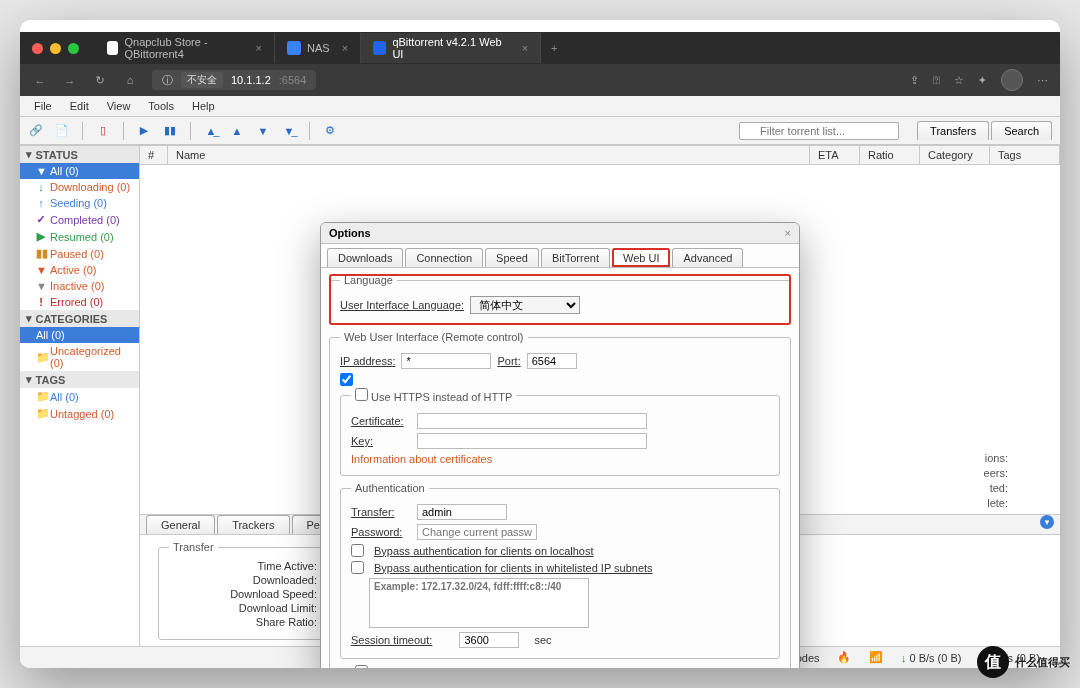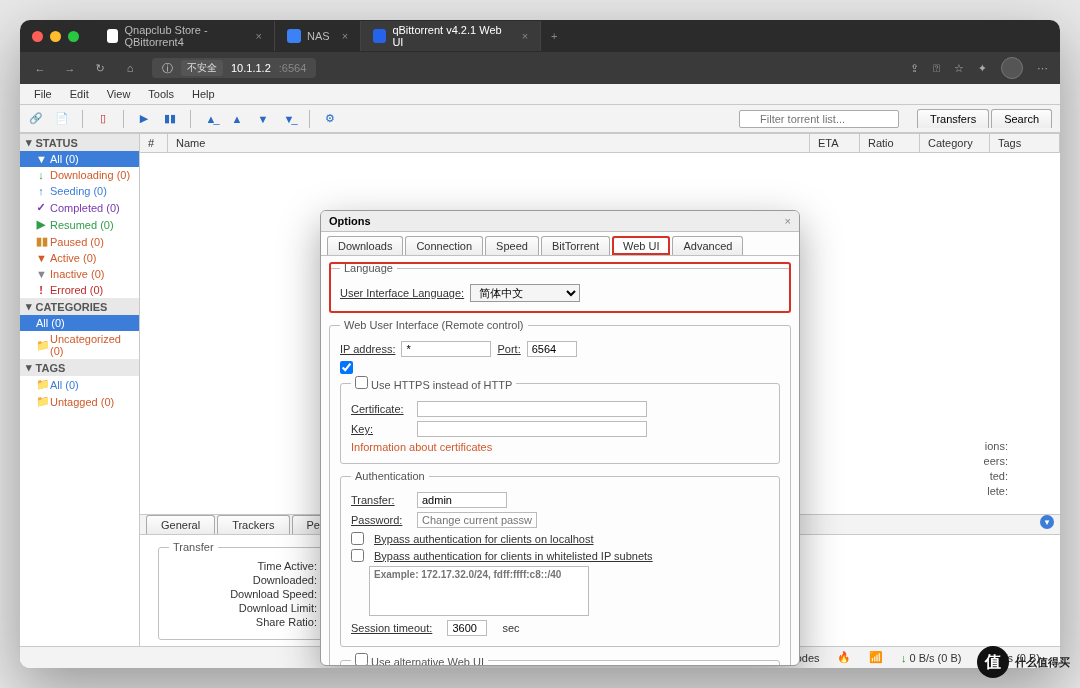--- a/index.html
+++ b/index.html
@@ -1,20 +1,20 @@
 <!DOCTYPE html>
 <html><head>
 <meta charset="utf-8">
 <style>
 * { box-sizing: border-box; margin: 0; padding: 0; font-family: -apple-system, "Helvetica Neue", Arial, sans-serif; font-size: 11px; }
 body { background: #e8e8e8; width: 1080px; height: 688px; overflow: hidden; position: relative; }
 
 
 .browser { position: absolute; inset: 20px; border-radius: 10px; overflow: hidden; box-shadow: 0 20px 60px rgba(0,0,0,.35); background: #fff; display: flex; flex-direction: column; }
-.titlebar { background: #2b2b2b; height: 32px; display: flex; align-items: center; padding: 0 12px; gap: 16px; }
+.titlebar { background: #2b2b2b; height: 32px; display: flex; align-items: center; padding: 0 12px; gap: 16px; margin-top: 12px; }
 .traffic { display: flex; gap: 7px; }
 .traffic span { width: 11px; height: 11px; border-radius: 50%; }
 .tl-r { background: #ff5f57; } .tl-y { background: #febc2e; } .tl-g { background: #28c840; }
 .tabs { display: flex; gap: 0; align-items: center; flex: 1; }
 .tab { background: #2b2b2b; color: #bbb; padding: 0 12px; height: 30px; display: flex; align-items: center; gap: 6px; border-right: 1px solid #444; max-width: 180px; }
 .tab.active { background: #3a3a3a; color: #fff; }
 .tab .favicon { width: 14px; height: 14px; border-radius: 3px; }
 .fv-q { background: #fff; } .fv-n { background: #3b82f6; } .fv-b { background: #2563eb; }
 .tab .close { margin-left: 6px; color: #888; }
 .newtab { color: #888; padding: 0 10px; }
@@ -340,21 +340,21 @@
                 <input type="checkbox" style="">
                 <label>Bypass authentication for clients on localhost</label>
               </div>
             <div class="frow ck">
                 <input type="checkbox" style="">
                 <label>Bypass authentication for clients in whitelisted IP subnets</label>
               </div>
             <div class="frow sub">
                 <textarea placeholder="Example: 172.17.32.0/24, fdff:ffff:c8::/40" style=""></textarea>
               </div>
-            <div class="frow"><label>Session timeout:</label>&nbsp;<input type="text" style="width: 40px;" value="3600">&nbsp;<span>sec</span></div>
+            <div class="frow"><label>Session timeout:</label>&nbsp;<input type="text" style="width: 60px; margin-left: 12px;" value="3600">&nbsp;<span>sec</span></div>
           </fieldset>
           <fieldset class="ofs">
             <legend><input type="checkbox" style=""> <span>Use alternative Web UI</span></legend>
 
           </fieldset>
 
         </fieldset>
       </div>
     </div>
 

